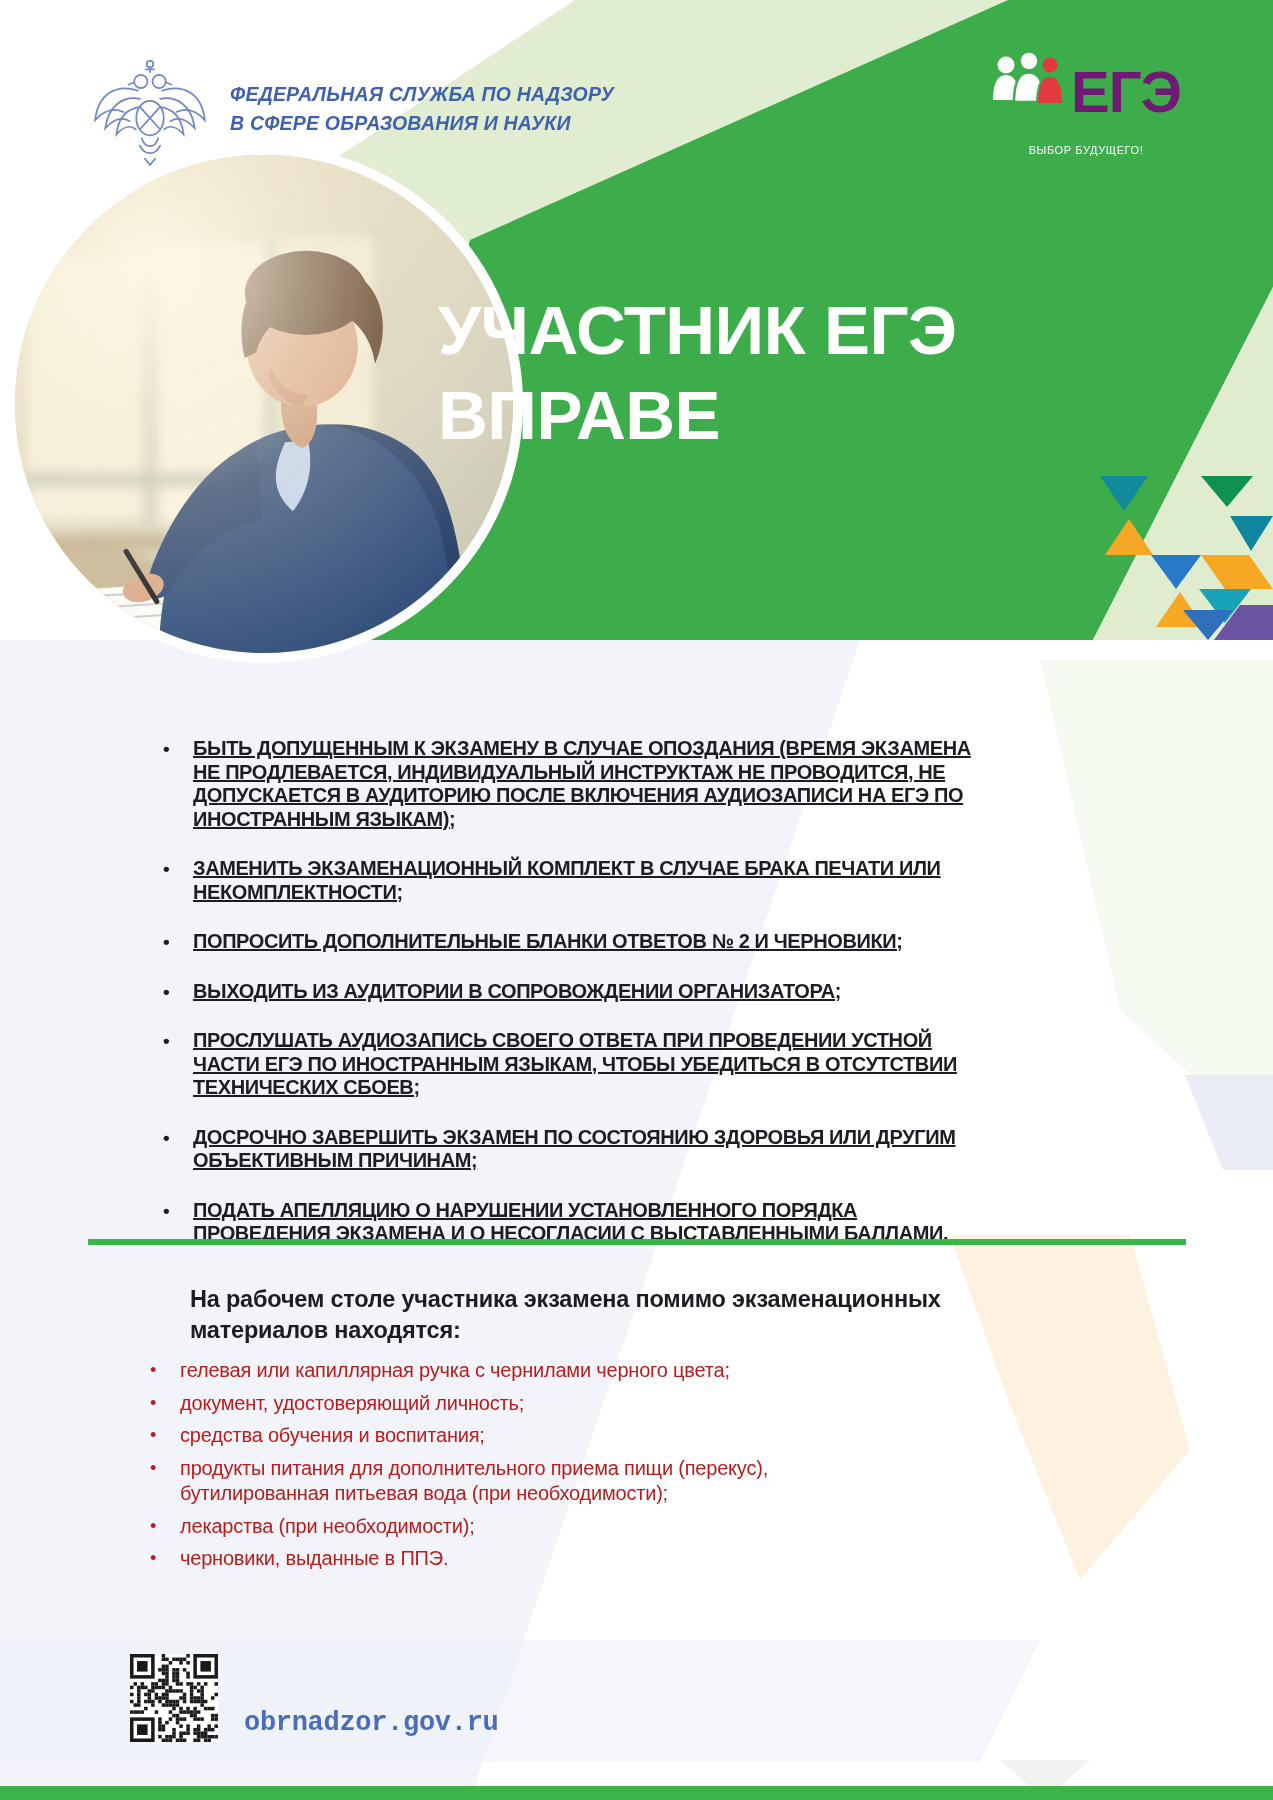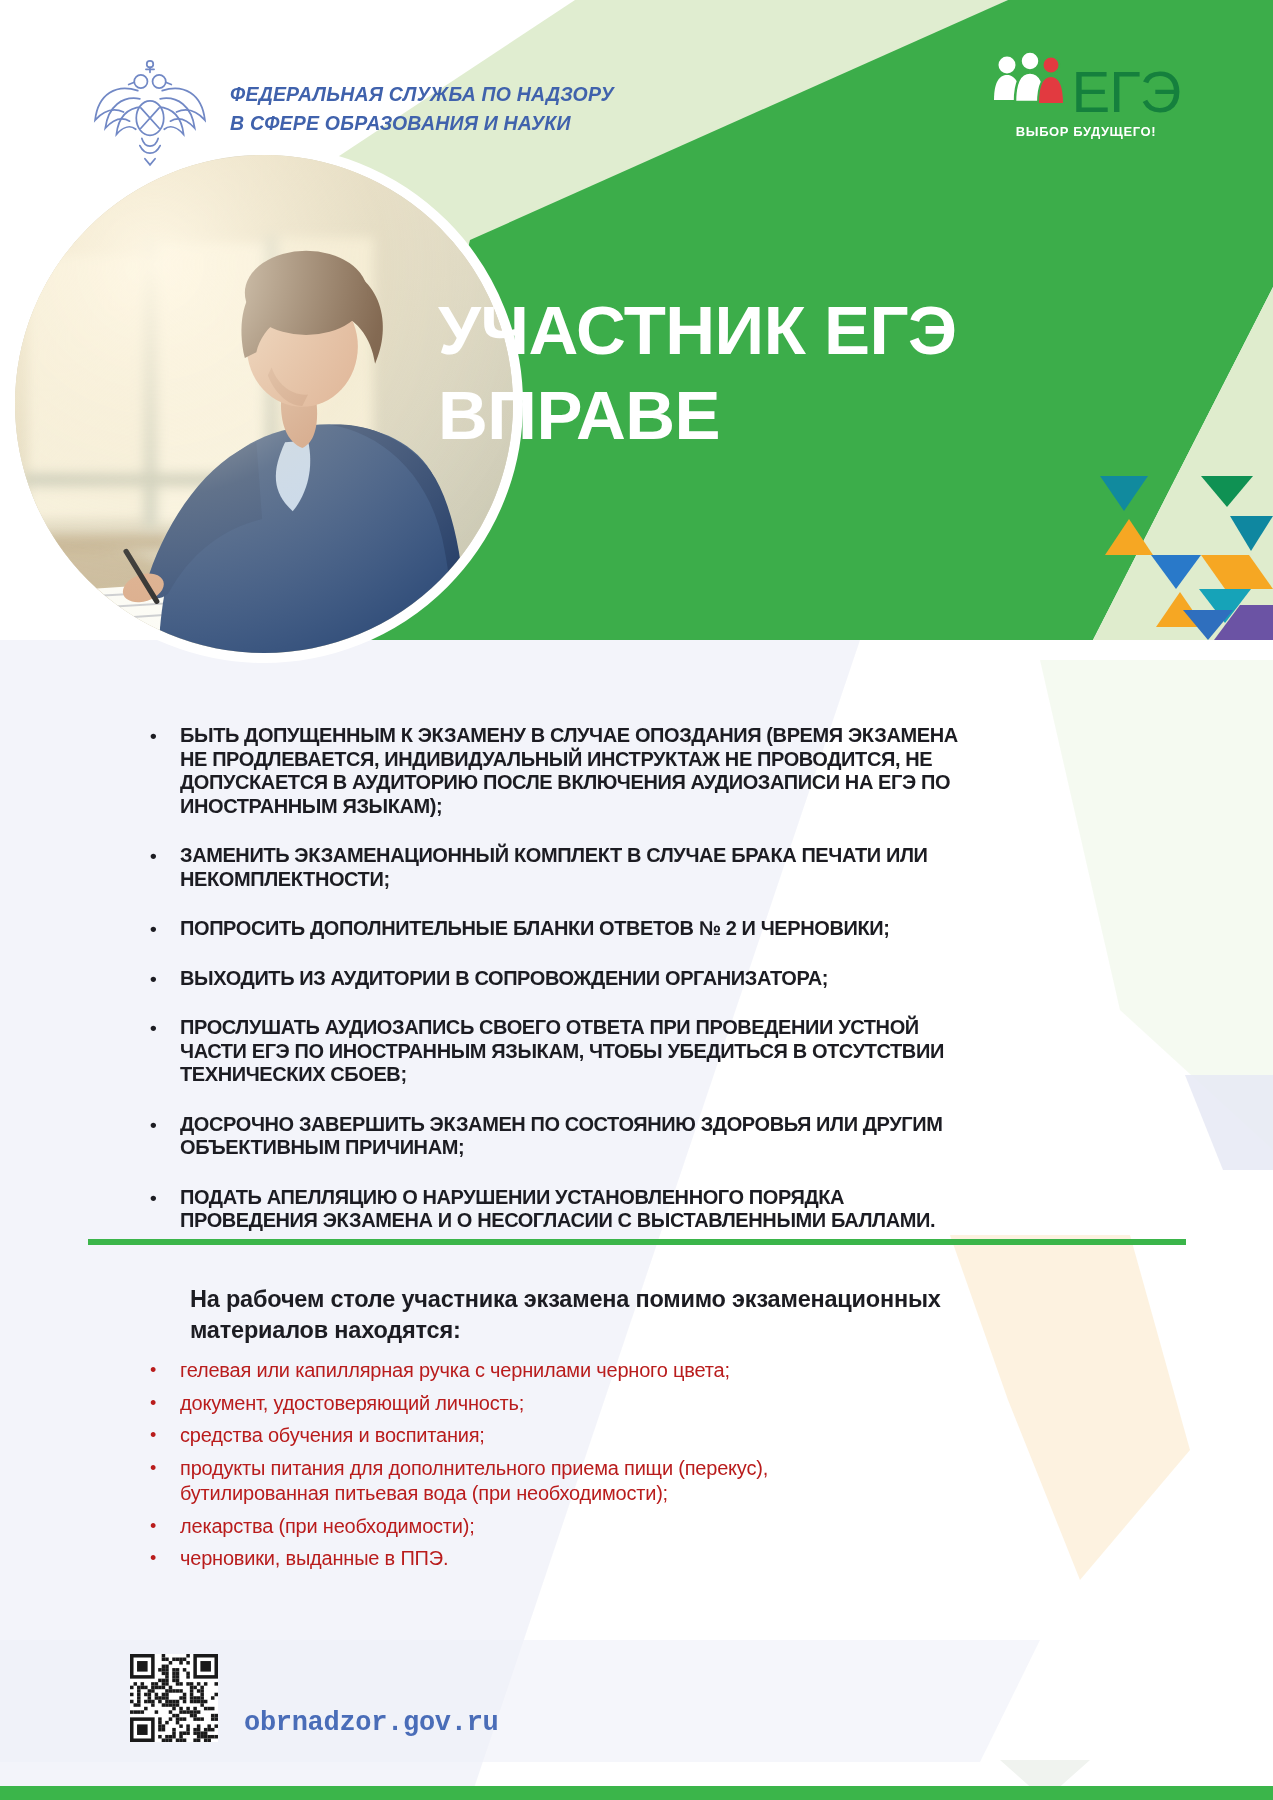--- a/index.html
+++ b/index.html
@@ -24,36 +24,36 @@
   
   .agency{position:absolute;left:90px;top:56px;display:flex;align-items:flex-start;font-style:italic;}
   .agency-eagle{width:120px;height:112px;flex:none;}
   .agency-name{margin-left:20px;padding-top:24px;color:#4062ac;font-weight:700;
     font-size:19.5px;line-height:29px;letter-spacing:.2px;}
 
   
   .ege{position:absolute;left:994px;top:50px;width:184px;text-align:center;}
   .ege-row{display:flex;align-items:flex-end;justify-content:center;}
   .ege-icon{width:76px;height:74px;flex:none;margin-right:4px;}
-  .ege-word{color:#15803d;font-weight:400;font-size:58px;line-height:64px;letter-spacing:-1px;}
-  .ege-slogan{margin-top:0;color:#ffffff;font-weight:700;font-size:13px;letter-spacing:.6px;}
+  .ege-word{color:#701a75;font-weight:700;font-size:58px;line-height:64px;letter-spacing:-1px;}
+  .ege-slogan{margin-top:20px;color:#ffffff;font-weight:400;font-size:11px;letter-spacing:.6px;}
 
   
   .photo-circle{
     position:absolute;left:5px;top:145px;width:518px;height:518px;border-radius:50%;
     border:10px solid #ffffff;overflow:hidden;background:#d8d2be;
   }
   .photo-svg{width:100%;height:100%;display:block;}
 
   
   .poster-title{position:absolute;left:438px;top:288px;color:#ffffff;font-weight:700;
     font-size:69px;line-height:85px;letter-spacing:-.5px;white-space:nowrap;}
 
   
-  .rights-list{position:absolute;left:146px;top:724px;width:838px;margin:0;padding:0;list-style:none;}
+  .rights-list{position:absolute;left:146px;top:724px;width:838px;margin:13px;padding:0;list-style:none;text-decoration:underline;}
   .rights-list li{
     position:relative;padding-left:34px;margin-bottom:26px;
     font-weight:700;font-size:20px;line-height:23.5px;letter-spacing:-.4px;color:#1c1c22;
   }
   .rights-list li:before{content:"•";position:absolute;left:4px;top:0;font-size:19px;}
 
   
   .divider{position:absolute;left:88px;top:1239px;width:1098px;height:6px;background:#3bb54a;}
 
   

